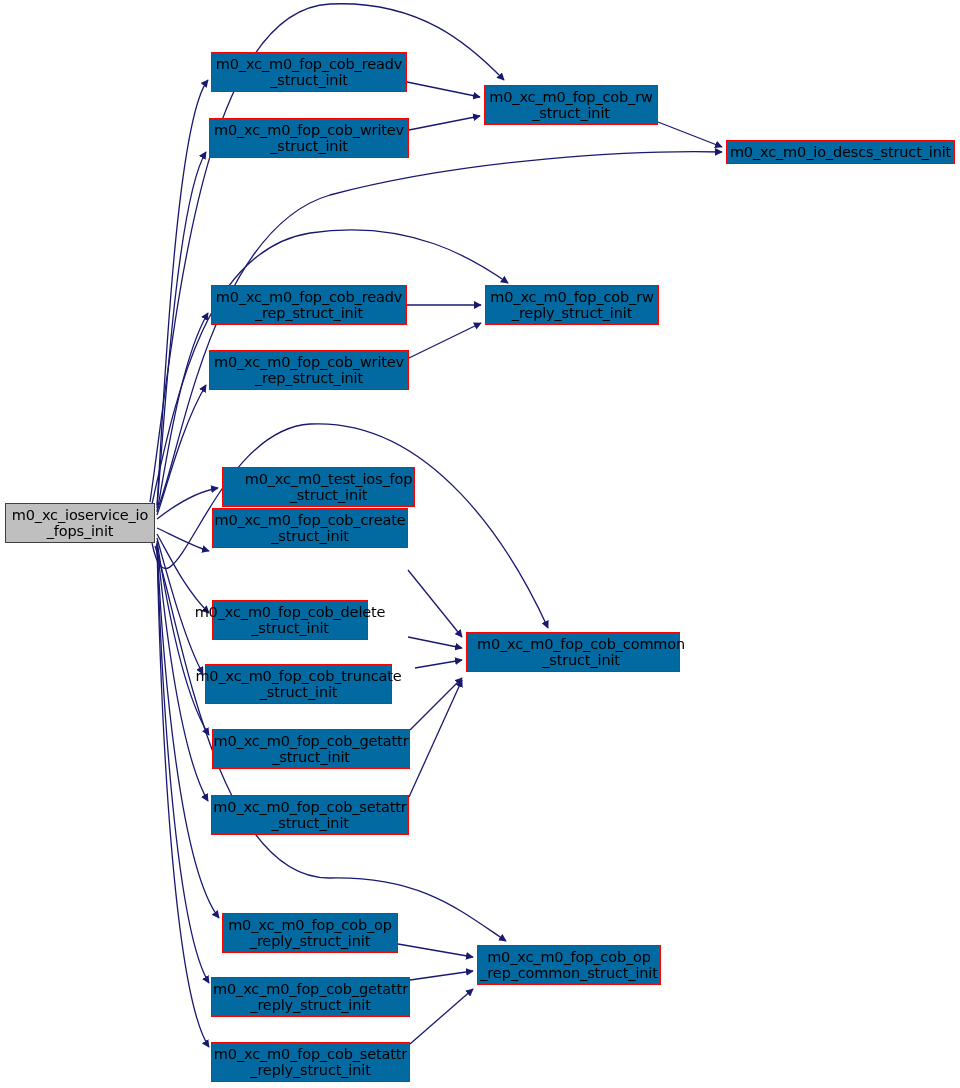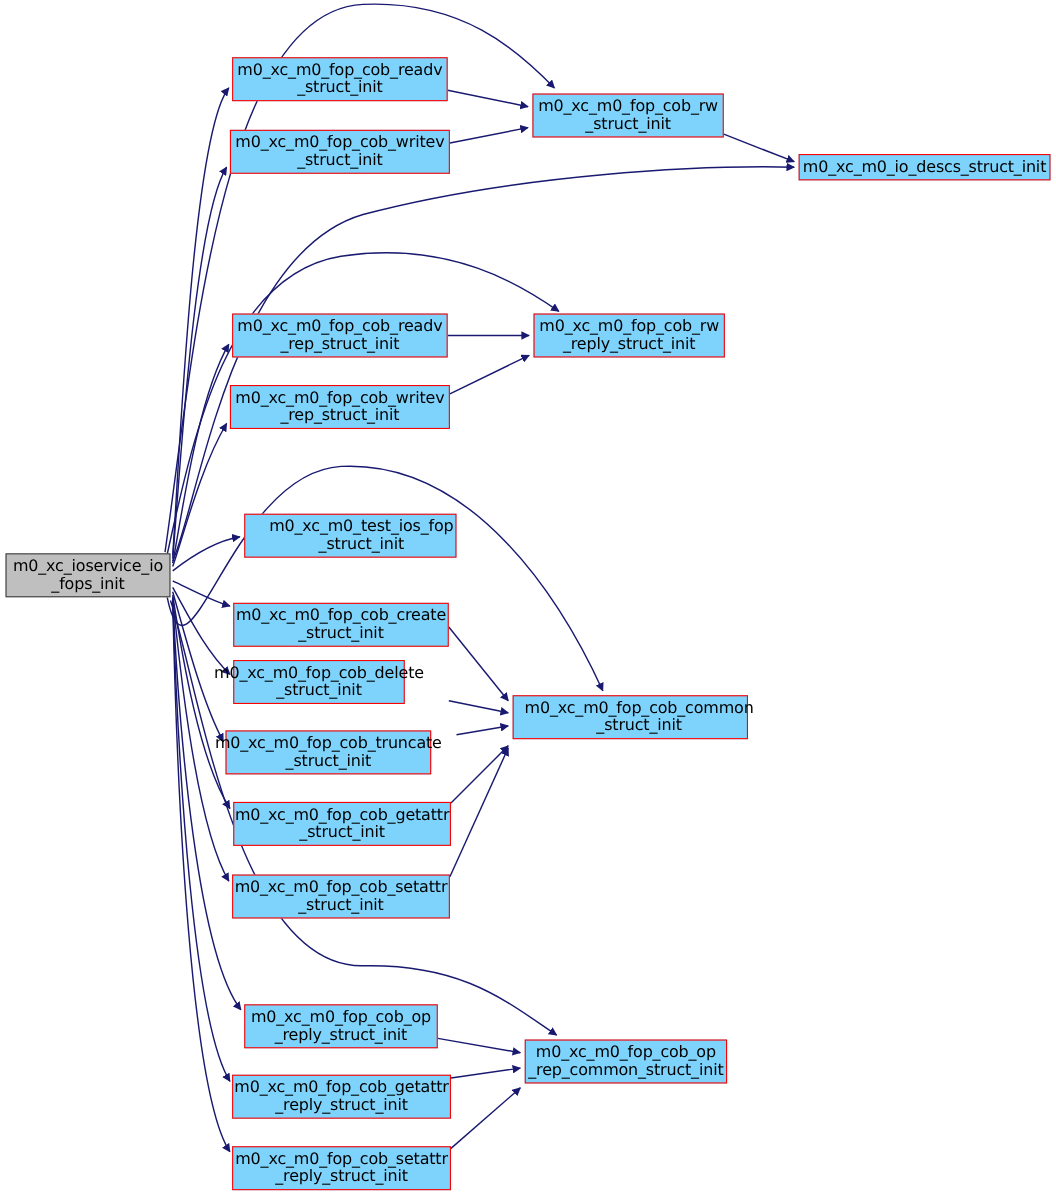--- a/index.html
+++ b/index.html
@@ -25,21 +25,21 @@
   .node {
     position: absolute;
     box-sizing: border-box;
     display: flex;
     align-items: center;
     justify-content: center;
     text-align: center;
     line-height: 1.12;
     white-space: pre-line;
     color: #000000;
-    background: #7dd3fc;
+    background: #0369a1;
     border: 1px solid #ff0000;
     font-size: 14.5px;
     letter-spacing: -0.15px;
   }
   .node.root {
     background: #bfbfbf;
     border: 1px solid #404040;
   }
 </style>
 </head>
@@ -99,21 +99,21 @@
 _struct_init</span></div>
       <div class="node" style="left: 726px; top: 140px; width: 229px; height: 24px;"><span>m0_xc_m0_io_descs_struct_init</span></div>
       <div class="node" style="left: 211px; top: 285px; width: 196px; height: 40px;"><span>m0_xc_m0_fop_cob_readv
 _rep_struct_init</span></div>
       <div class="node" style="left: 209px; top: 350px; width: 200px; height: 40px;"><span>m0_xc_m0_fop_cob_writev
 _rep_struct_init</span></div>
       <div class="node" style="left: 485px; top: 285px; width: 174px; height: 40px;"><span>m0_xc_m0_fop_cob_rw
 _reply_struct_init</span></div>
       <div class="node" style="left: 222px; top: 467px; width: 193px; height: 40px; padding-left: 20px;"><span>m0_xc_m0_test_ios_fop
 _struct_init</span></div>
-      <div class="node" style="left: 212px; top: 548px; width: 196px; height: 40px;"><span>m0_xc_m0_fop_cob_create
+      <div class="node" style="left: 212px; top: 508px; width: 196px; height: 40px;"><span>m0_xc_m0_fop_cob_create
 _struct_init</span></div>
       <div class="node" style="left: 212px; top: 600px; width: 156px; height: 40px;"><span>m0_xc_m0_fop_cob_delete
 _struct_init</span></div>
       <div class="node" style="left: 205px; top: 664px; width: 187px; height: 40px;"><span>m0_xc_m0_fop_cob_truncate
 _struct_init</span></div>
       <div class="node" style="left: 212px; top: 729px; width: 198px; height: 40px;"><span>m0_xc_m0_fop_cob_getattr
 _struct_init</span></div>
       <div class="node" style="left: 211px; top: 795px; width: 198px; height: 40px;"><span>m0_xc_m0_fop_cob_setattr
 _struct_init</span></div>
       <div class="node" style="left: 466px; top: 632px; width: 214px; height: 40px; padding-left: 16px;"><span>m0_xc_m0_fop_cob_common

